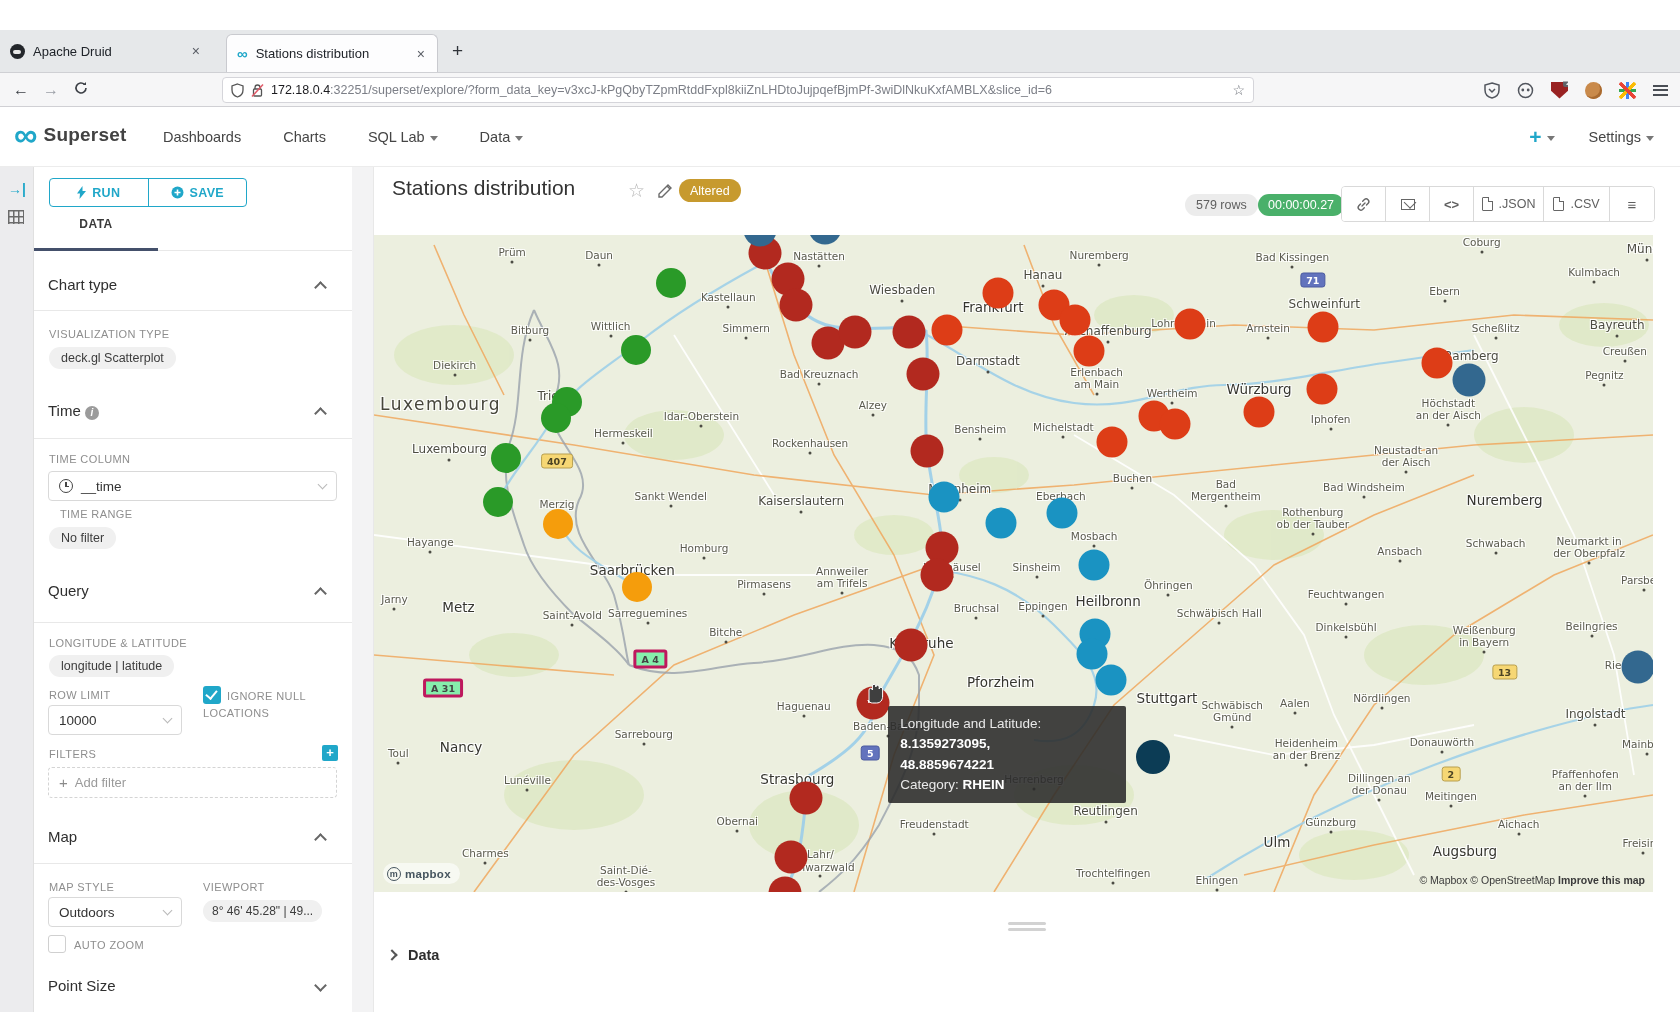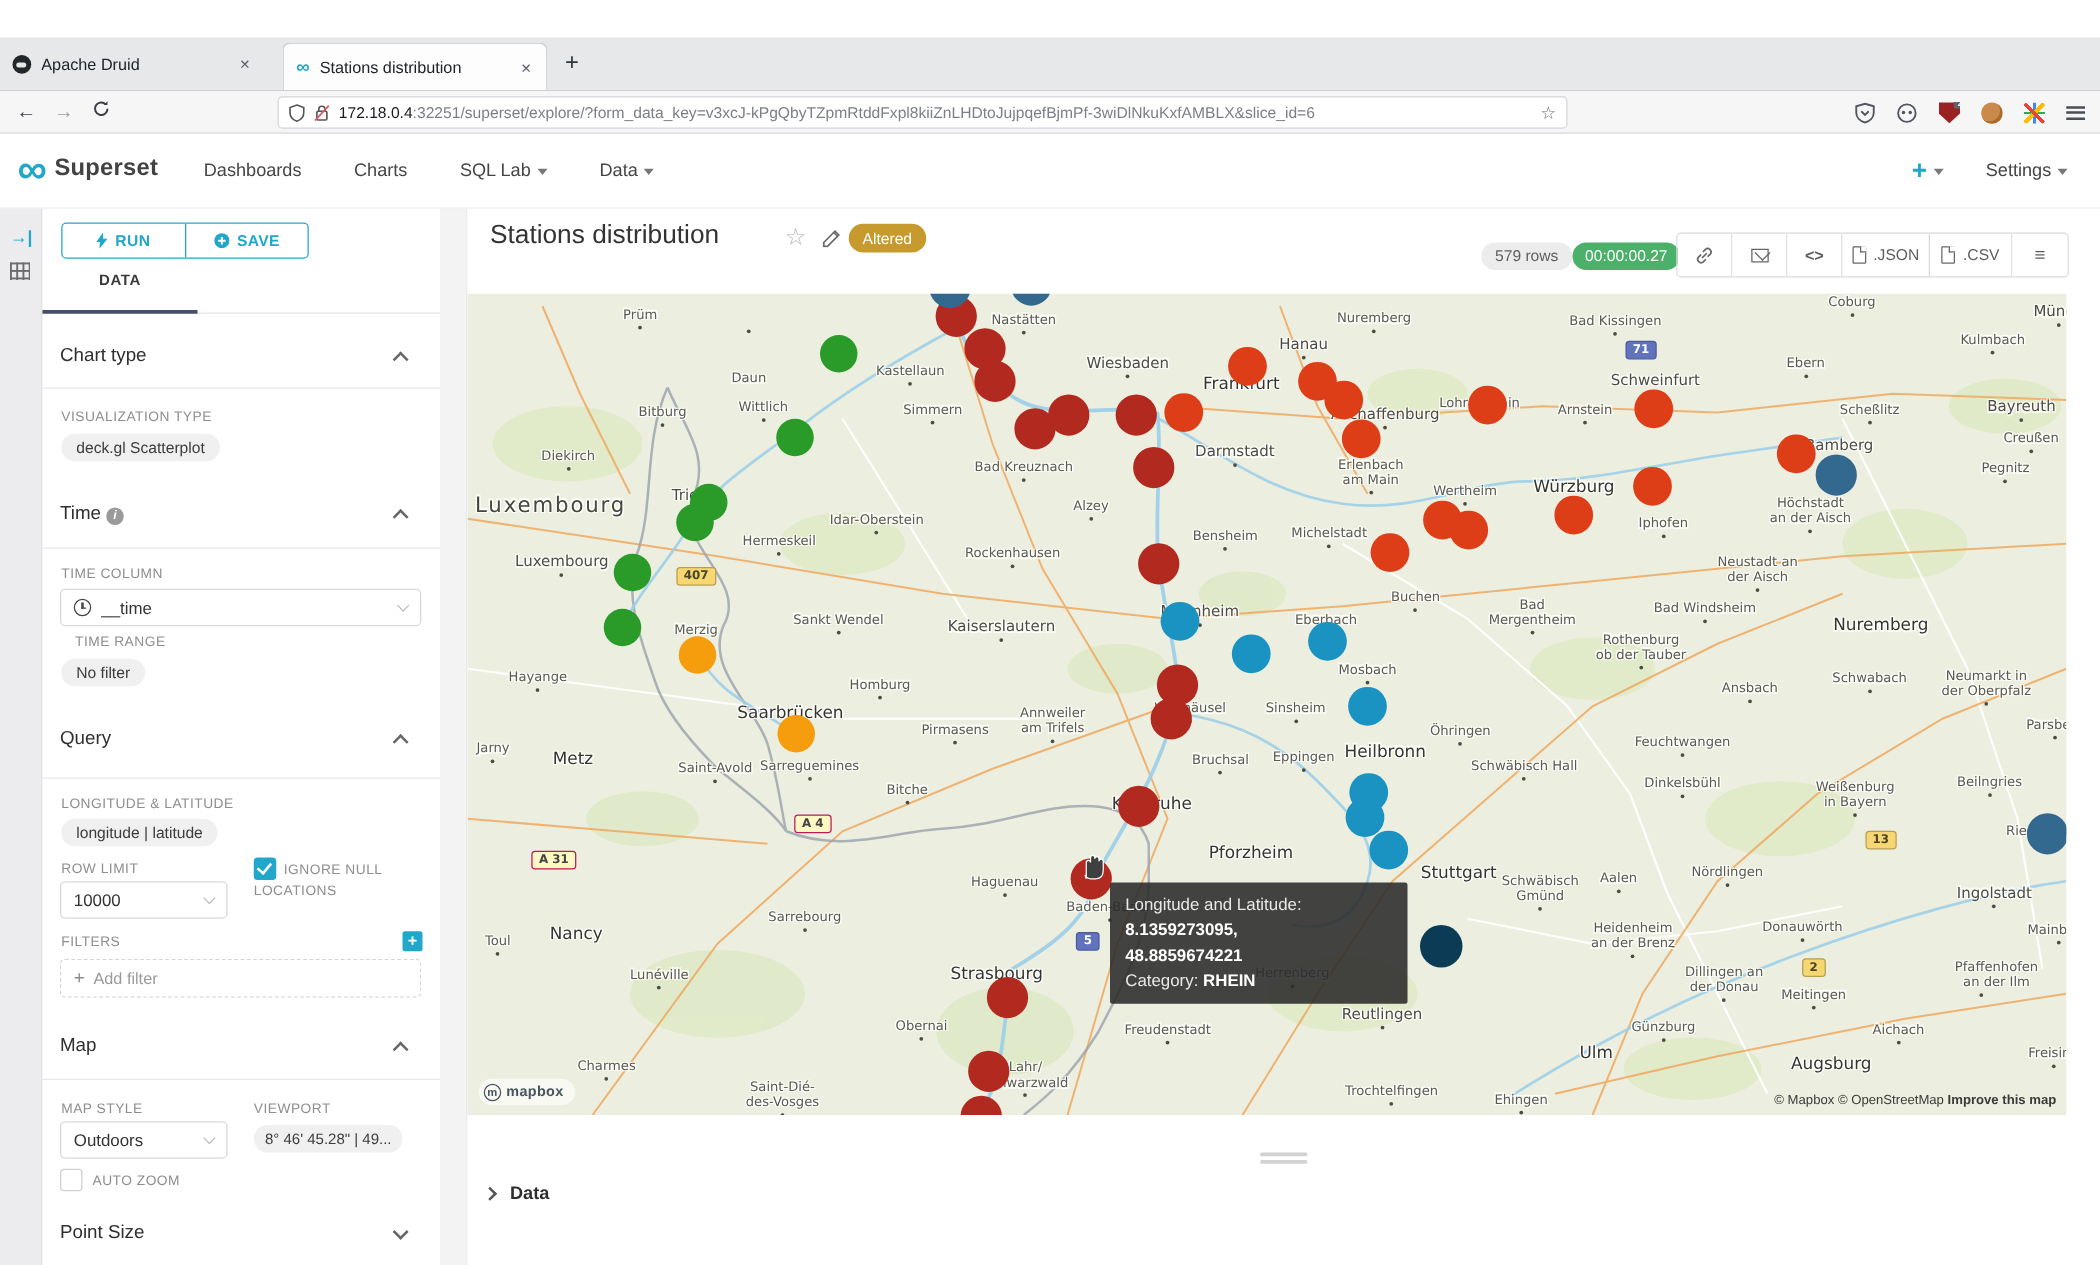--- a/index.html
+++ b/index.html
@@ -162,21 +162,21 @@
   .clabel.s1 { font-size:10.5px; }
   .clabel.s2 { font-size:12px; color:#4c4c42; }
   .clabel.s3 { font-size:13.5px; color:#35352e; font-weight:500; }
   .clabel.s4 { font-size:17px; color:#46463a; letter-spacing:1.5px; font-weight:500; }
   .tdot { position:absolute; width:3px; height:3px; border-radius:50%; background:#4c4c44;
     transform:translate(-50%,-50%); z-index:2; }
   .rbadge { position:absolute; transform:translate(-50%,-50%); z-index:2; font-size:9.5px; font-weight:bold;
     border-radius:3px; padding:1px 5px; font-family:"DejaVu Sans",sans-serif; }
   .rbadge.y { background:#f6d774; color:#4c4424; border:1px solid #b89f4e; }
   .rbadge.b { background:#6273bd; color:#fff; border:1px solid #4a5aa0; }
-  .rbadge.w { background:#fef9c3; color:#444; border:1px solid #be185d; }
+  .rbadge.w { background:#86efac; color:#444; border:3px solid #be185d; }
   .dot { position:absolute; border-radius:50%; transform:translate(-50%,-50%); z-index:3; }
   .mtooltip { position:absolute; left:40.2%; top:71.7%; width:238px; z-index:6;
     background:rgba(42,42,42,.88); color:#e9e9e9; font-size:13.5px; line-height:1.5; padding:8px 12px;
     border-radius:2px; }
   .mtooltip b { color:#fff; }
   .handcur { position:absolute; left:38.1%; top:67.6%; z-index:7; }
   .mb-logo { position:absolute; left:9px; bottom:8px; height:21px; display:flex; align-items:center; gap:4px;
     background:rgba(255,255,255,.6); border-radius:11px; padding:0 9px 0 4px; z-index:5;
     color:#46555f; font-size:11.5px; font-weight:bold; letter-spacing:.3px; }
   .mb-logo .m { width:14px; height:14px; border-radius:50%; border:1.6px solid #46555f; font-size:9px;
@@ -455,21 +455,21 @@
 
       <div class="mb-logo">
         <span class="m">m</span>
         <span>mapbox</span>
       </div>
       <div class="attrib">
         <span>© Mapbox © OpenStreetMap </span><b>Improve this map</b>
       </div>
     <span class="clabel s1" style="left: 10.8%; top: 2.6%;">Prüm</span>
         <span class="tdot" style="left: 10.8%; top: calc(2.6% + 10px);"></span>
-        <span class="clabel s1" style="left: 17.6%; top: 3%; margin-top: 48px;">Daun</span>
+        <span class="clabel s1" style="left: 17.6%; top: 3%;">Daun</span>
         <span class="tdot" style="left: 17.6%; top: calc(3% + 10px);"></span>
         <span class="clabel s1" style="left: 34.8%; top: 3.2%;">Nastätten</span>
         <span class="tdot" style="left: 34.8%; top: calc(3.2% + 10px);"></span>
         <span class="clabel s1" style="left: 56.7%; top: 3%;">Nuremberg</span>
         <span class="tdot" style="left: 56.7%; top: calc(3% + 10px);"></span>
         <span class="clabel s1" style="left: 71.8%; top: 3.3%;">Bad Kissingen</span>
         <span class="tdot" style="left: 71.8%; top: calc(3.3% + 10px);"></span>
         <span class="clabel s1" style="left: 86.6%; top: 1%;">Coburg</span>
         <span class="tdot" style="left: 86.6%; top: calc(1% + 10px);"></span>
         <span class="clabel s2" style="left: 99.5%; top: 2.3%;">Münch</span>
@@ -647,21 +647,21 @@
         <span class="clabel s1" style="left: 1.9%; top: 78.8%;">Toul</span>
         <span class="tdot" style="left: 1.9%; top: calc(78.8% + 10px);"></span>
         <span class="clabel s3" style="left: 6.8%; top: 78.1%;">Nancy</span>
         <span class="clabel s1" style="left: 78.6%; top: 83.5%;">Dillingen an
 der Donau</span>
         <span class="tdot" style="left: 78.6%; top: calc(83.5% + 16px);"></span>
         <span class="clabel s1" style="left: 51.6%; top: 82.8%;">Herrenberg</span>
         <span class="tdot" style="left: 51.6%; top: calc(82.8% + 10px);"></span>
         <span class="clabel s1" style="left: 99.5%; top: 77.5%;">Mainburg</span>
         <span class="tdot" style="left: 99.5%; top: calc(77.5% + 10px);"></span>
-        <span class="clabel s1" style="left: 94.7%; top: 83%; margin-left: 12px;">Pfaffenhofen
+        <span class="clabel s1" style="left: 94.7%; top: 83%;">Pfaffenhofen
 an der Ilm</span>
         <span class="tdot" style="left: 94.7%; top: calc(83% + 16px);"></span>
         <span class="clabel s1" style="left: 12%; top: 83%;">Lunéville</span>
         <span class="tdot" style="left: 12%; top: calc(83% + 10px);"></span>
         <span class="clabel s3" style="left: 33.1%; top: 83%;">Strasbourg</span>
         <span class="clabel s1" style="left: 84.2%; top: 85.4%;">Meitingen</span>
         <span class="tdot" style="left: 84.2%; top: calc(85.4% + 10px);"></span>
         <span class="clabel s2" style="left: 57.2%; top: 87.8%;">Reutlingen</span>
         <span class="tdot" style="left: 57.2%; top: calc(87.8% + 10px);"></span>
         <span class="clabel s1" style="left: 28.4%; top: 89.2%;">Obernai</span>

